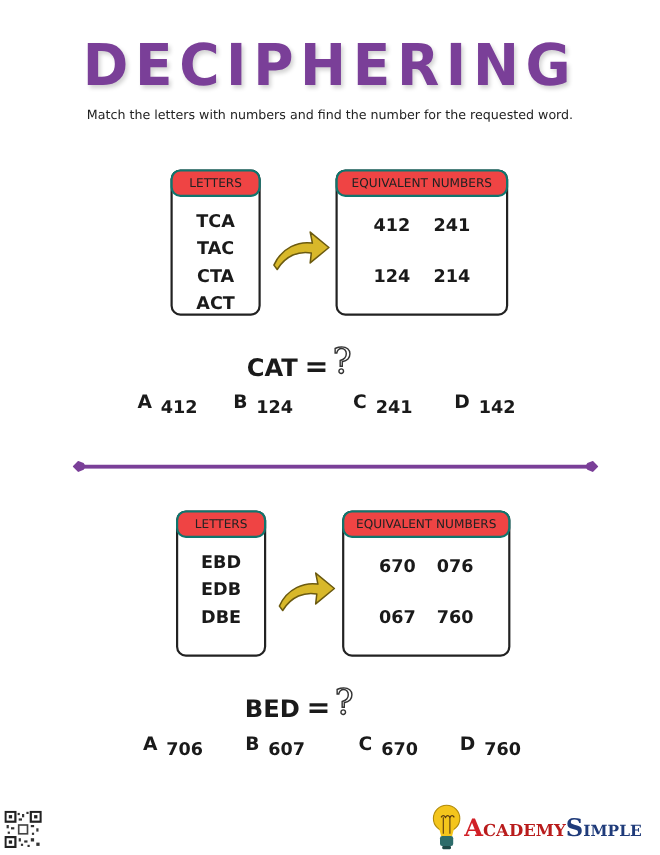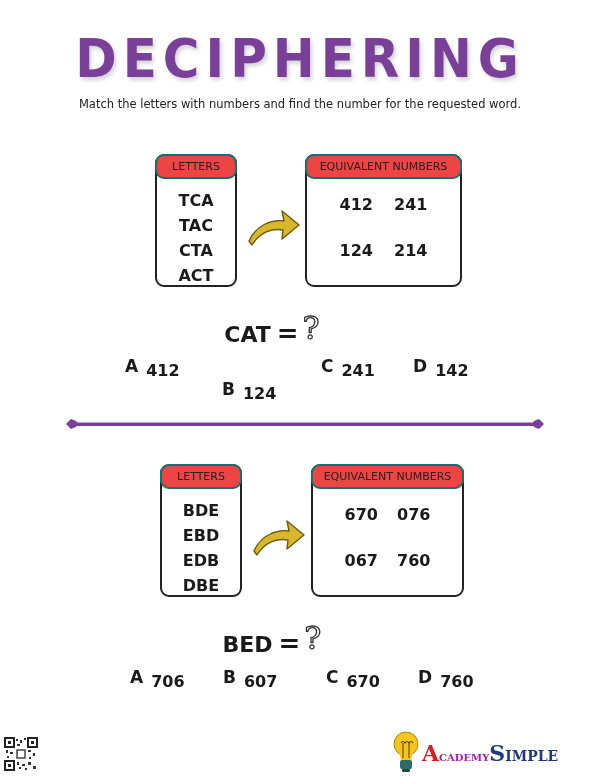--- a/index.html
+++ b/index.html
@@ -44,21 +44,21 @@
   .options { position: absolute; font-family: "DejaVu Sans", sans-serif; font-weight: bold; font-size: 16px; }
   .opt { position: absolute; white-space: nowrap; }
   .opt .lbl { font-size: 17px; position: relative; top: -4px; margin-right: 8px; }
 
   .divider { position: absolute; left: 66px; top: 419px; width: 478px; height: 10px; }
 
   .qr { position: absolute; left: 4px; top: 737px; width: 34px; height: 34px; }
   .logo { position: absolute; left: 392px; top: 730px; width: 210px; height: 44px; }
   .logo-text { position: absolute; left: 30px; top: 10px; font-family: "DejaVu Serif", serif; font-weight: bold; white-space: nowrap; }
   .logo-text .a { color: #d12027; font-size: 22px; }
-  .logo-text .a2 { color: #a21caf; font-size: 10px; }
+  .logo-text .a2 { color: #b91c1c; font-size: 15px; }
   .logo-text .s { color: #1f3b7a; font-size: 22px; }
   .logo-text .s2 { color: #1f3b7a; font-size: 14px; }
 </style>
 </head>
 <body>
 
 <div class="title">DECIPHERING</div>
 <div class="instructions">Match the letters with numbers and find the number for the requested word.</div>
 
 <div class="box" style="left:155px; top:154px; width:82px; height:133px;">
@@ -84,35 +84,34 @@
     <div>214</div>
   </div>
 </div>
 
 <div class="question" style="top:312px;">
   <span>CAT</span><span class="eq">=</span><span class="qmark">?</span>
 </div>
 
 <div class="options" style="left:0; top:360px; width:585px; height:30px;">
   <div class="opt" style="left:125px;"><span class="lbl">A</span><span>412</span></div>
-  <div class="opt" style="left:222px;margin-top:23px;"><span class="lbl">B</span><span>124</span></div>
+  <div class="opt" style="left:212px;"><span class="lbl">B</span><span>124</span></div>
   <div class="opt" style="left:321px;"><span class="lbl">C</span><span>241</span></div>
   <div class="opt" style="left:413px;"><span class="lbl">D</span><span>142</span></div>
 </div>
 
 <svg class="divider" viewBox="0 0 478 10" preserveAspectRatio="none">
   <rect x="8" y="3.5" width="462" height="3.5" fill="#7a3f98"></rect>
   <polygon points="0,5 5,0 10,2 12,5 10,8 5,10" fill="#7a3f98"></polygon>
   <polygon points="478,5 473,0 468,2 466,5 468,8 473,10" fill="#7a3f98"></polygon>
 </svg>
 
 <div class="box" style="left:160px; top:464px; width:82px; height:133px;">
   <div class="box-header">LETTERS</div>
   <div class="letters-list">
-    <div>BDE</div>
     <div>EBD</div>
     <div>EDB</div>
     <div>DBE</div>
   </div>
 </div>
 
 <svg class="arrow" style="left:251px; top:513px;" viewBox="0 0 56 44">
   <path d="M3 38 C10 22 26 16 38 18 L36 8 L53 22 L36 36 L37 27 C26 25 14 29 6 42 Z" fill="#d8b82a" stroke="#6b5a10" stroke-width="1.4" stroke-linejoin="round"></path>
 </svg>
 

